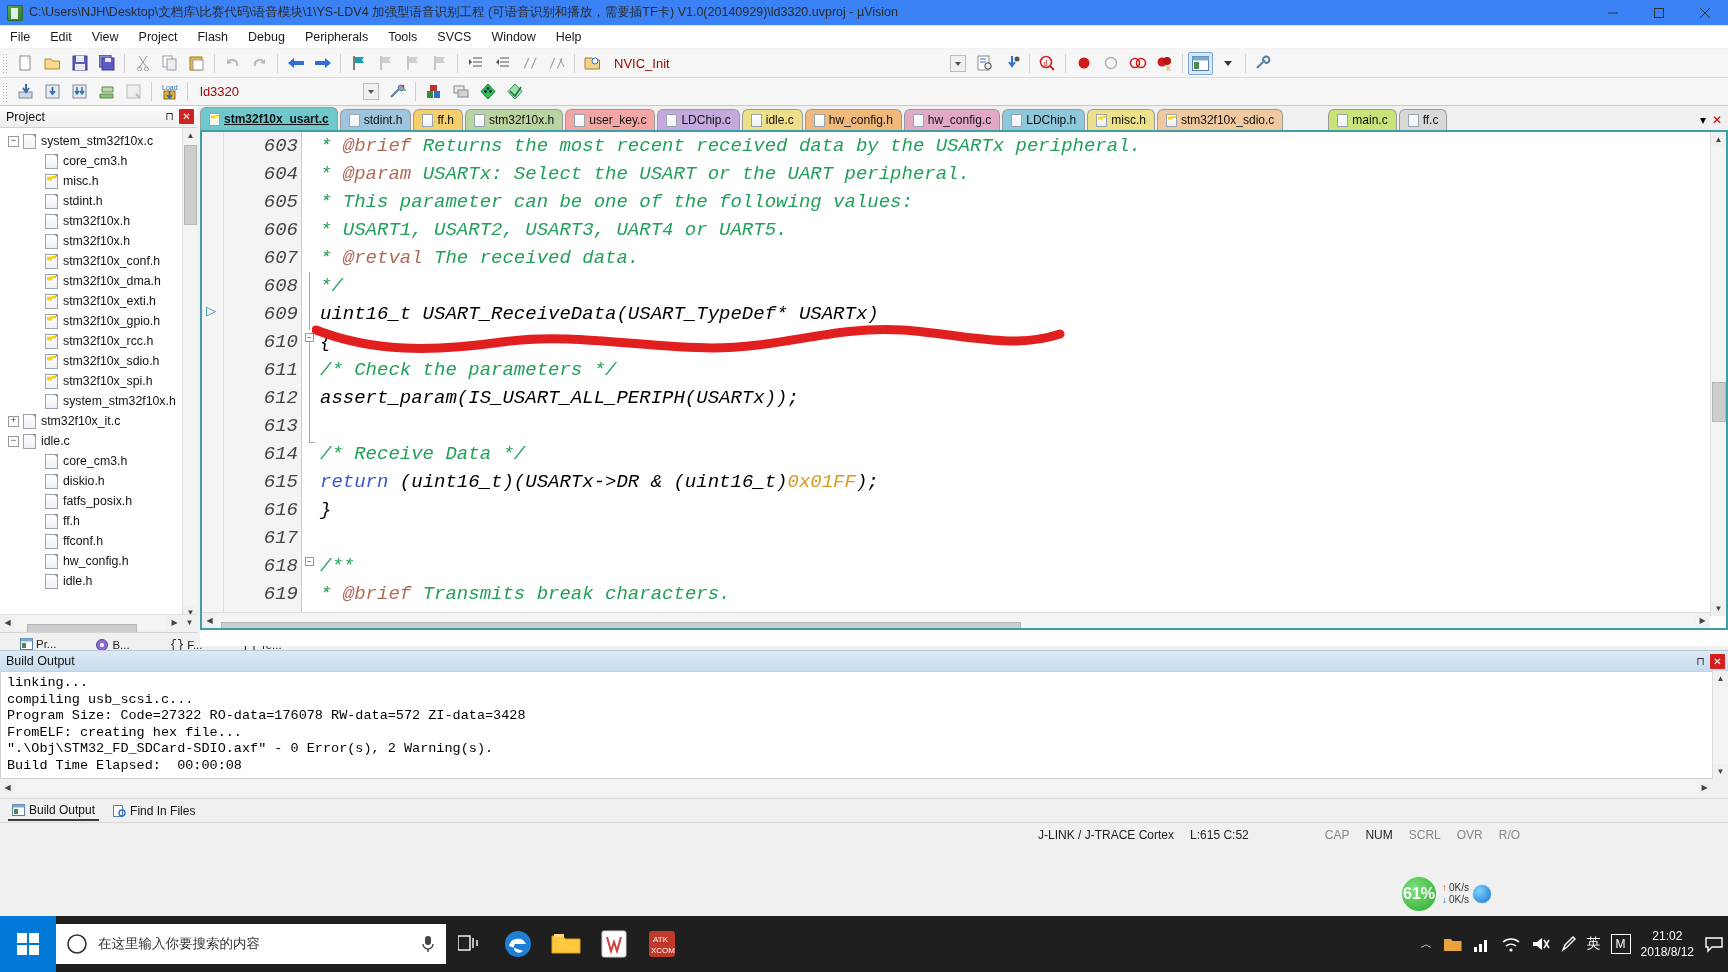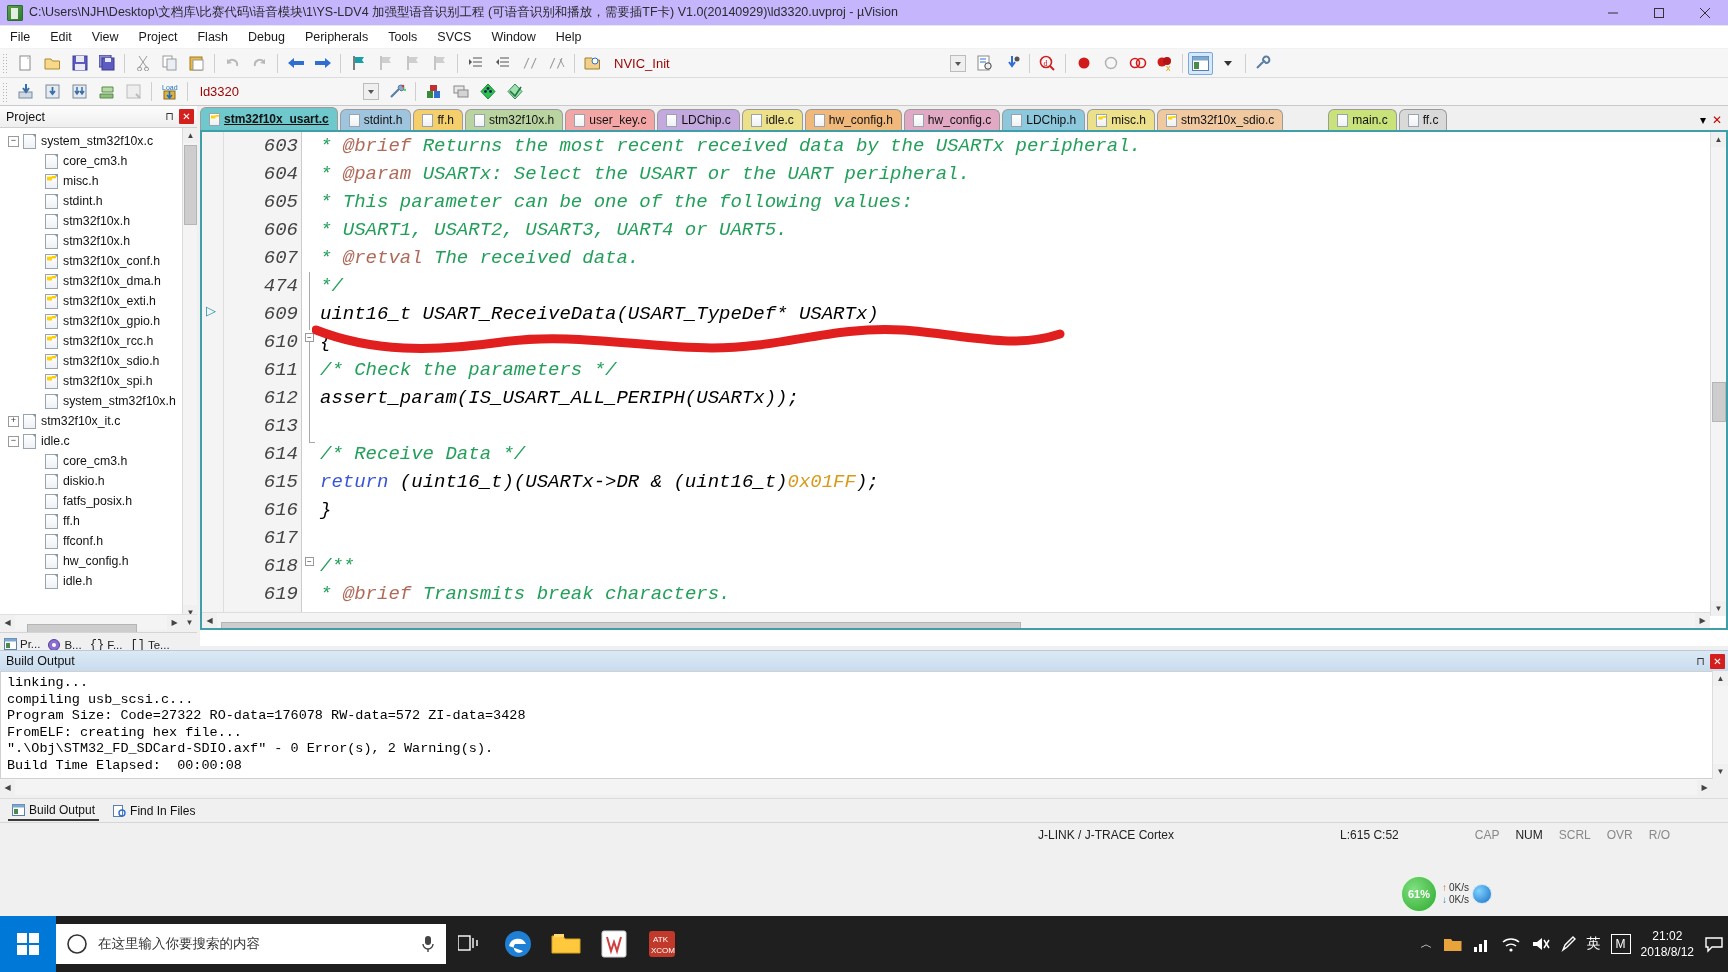--- a/index.html
+++ b/index.html
@@ -8,21 +8,21 @@
     width: 1728px; height: 972px;
     overflow: hidden;
     font-family: "Liberation Sans", sans-serif;
     background: #ffffff;
   }
   #app { position: relative; width: 1728px; height: 972px; background: #f0f0f0; }
 
   
   .titlebar {
     position: absolute; left:0; top:0; width:1728px; height:26px;
-    background:#c4b5fd; display:flex; align-items:center;
+    background:#3b82f6; display:flex; align-items:center;
     border-bottom:1px solid #e8e8e8;
   }
   .tb-ico {
     width:16px; height:16px; margin-left:7px; margin-right:6px;
     background:linear-gradient(135deg,#5aa14a,#2e7d32);
     border:1px solid #2b6b2b; border-radius:1px; position:relative;
   }
   .tb-ico:after{
     content:""; position:absolute; left:3px; top:2px; width:7px; height:11px;
     background:#ffffff; opacity:.85;
@@ -90,21 +90,21 @@
   .scroll-v { position:absolute; right:0; top:22px; width:15px; height:492px;
               background:#f4f4f4; border-left:1px solid #dcdcdc; }
   .sb-thumb { position:absolute; left:1px; width:13px; background:#cdcdcd; border:1px solid #b5b5b5;}
   .sb-arrow { width:15px;height:15px; background:#f0f0f0; display:flex;align-items:center;
               justify-content:center; font-size:8px; color:#444;}
   .scroll-h { position:absolute; left:0; top:600px; width:197px; height:16px;
               background:#f4f4f4; display:flex; align-items:center; border-top:1px solid #e0e0e0;}
   .proj-tabs { position:absolute; left:0; top:622px; width:197px; height:24px;
                display:flex; align-items:center; background:#f0f0f0; font-size:11.5px;
                border-top:1px solid #d4d4d4;}
-  .ptab { display:flex;align-items:center; gap:3px; padding:2px 4px; color:#222;}
+  .ptab { display:flex;align-items:center; gap:3px; padding:2px 20px; color:#222;}
   .ptab.sel { border-bottom:2px solid #333; }
 
   
   .editor-wrap { position:absolute; left:200px; top:106px; width:1528px; height:540px;
                  background:#ffffff; }
   .tabstrip { position:absolute; left:0; top:0; width:1528px; height:24px;
               background:#f0f0f0; display:flex; align-items:flex-end; }
   .etab { height:21px; display:flex; align-items:center; gap:4px; padding:0 8px;
           border:1px solid #9b9b9b; border-bottom:none; border-radius:6px 6px 0 0;
           font-size:12px; color:#111; margin-right:2px; white-space:nowrap;
@@ -173,21 +173,21 @@
   .statusbar { position:absolute; left:0; top:822px; width:1728px; height:24px;
                background:#f0f0f0; border-top:1px solid #d6d6d6; display:flex;
                align-items:center; font-size:12px; color:#222; }
   .sb-cell { padding:0 8px; }
 
   
   .perf { position:absolute; left:1400px; top:875px; display:flex; align-items:center; }
   .perf-circle { width:38px;height:38px;border-radius:50%;
                  background:radial-gradient(circle at 12px 12px,#7ee07e,#2fa82f);
                  border:2px solid #e8f7e8; display:flex;align-items:center;justify-content:center;
-                 color:#ffffff; font-size:11px; font-weight:bold; }
+                 color:#ffffff; font-size:16px; font-weight:bold; }
   .perf-rates { margin-left:4px; font-size:10px; color:#333; line-height:12px;}
   .perf-rate { display:flex; align-items:center; gap:2px;}
   .perf-ball { width:20px;height:20px;border-radius:50%;
                background:radial-gradient(circle at 6px 6px,#7fd2ff,#1a6fc4);
                margin-left:3px; border:1px solid #cfe8ff;}
 
   
   .taskbar { position:absolute; left:0; top:916px; width:1728px; height:56px;
              background:#1f1f1f; display:flex; align-items:center; }
   .start { width:56px;height:56px; background:#0078d7; display:flex;
@@ -797,21 +797,21 @@
           <div class="lnum" style="top: 0px;">603</div>
           <div class="ctext" style="top: 0px;"><span class="cm">  * </span><span class="tag">@brief</span><span class="cm">  Returns the most recent received data by the USARTx peripheral.</span></div>
           <div class="lnum" style="top: 28px;">604</div>
           <div class="ctext" style="top: 28px;"><span class="cm">  * </span><span class="tag">@param</span><span class="cm">  USARTx: Select the USART or the UART peripheral.</span></div>
           <div class="lnum" style="top: 56px;">605</div>
           <div class="ctext" style="top: 56px;"><span class="cm">  *   This parameter can be one of the following values:</span></div>
           <div class="lnum" style="top: 84px;">606</div>
           <div class="ctext" style="top: 84px;"><span class="cm">  *   USART1, USART2, USART3, UART4 or UART5.</span></div>
           <div class="lnum" style="top: 112px;">607</div>
           <div class="ctext" style="top: 112px;"><span class="cm">  * </span><span class="tag">@retval</span><span class="cm"> The received data.</span></div>
-          <div class="lnum" style="top: 140px;">474</div>
+          <div class="lnum" style="top: 140px;">608</div>
           <div class="ctext" style="top: 140px;"><span class="cm">  */</span></div>
           <div class="lnum" style="top: 168px;">609</div>
           <div class="ctext" style="top: 168px;"><span>uint16_t USART_ReceiveData(USART_TypeDef* USARTx)</span></div>
           <div class="lnum" style="top: 196px;">610</div>
           <div class="ctext" style="top: 196px;"><span>{</span></div>
           <div class="lnum" style="top: 224px;">611</div>
           <div class="ctext" style="top: 224px;"><span class="cm">  /* Check the parameters */</span></div>
           <div class="lnum" style="top: 252px;">612</div>
           <div class="ctext" style="top: 252px;"><span>  assert_param(IS_USART_ALL_PERIPH(USARTx));</span></div>
           <div class="lnum" style="top: 280px;">613</div>
@@ -903,21 +903,21 @@
           <rect x="0.5" y="0.5" width="9" height="11" fill="#fff" stroke="#5a7fa8"></rect>
           <circle cx="9" cy="8" r="3" fill="none" stroke="#2f6fd0" stroke-width="1.4"></circle>
         </svg>
       <span>Find In Files</span>
     </div>
   </div>
 
   <div class="statusbar">
     <div class="sb-cell" style="width:1030px;"></div>
     <div class="sb-cell">J-LINK / J-TRACE Cortex</div>
-    <div class="sb-cell" style="margin-left:150px;">L:615 C:52</div>
+    <div class="sb-cell" style="">L:615 C:52</div>
     <div class="sb-cell" style="margin-left:60px;color:#888;">CAP</div>
     <div class="sb-cell" style="color:#222;">NUM</div>
     <div class="sb-cell" style="color:#888;">SCRL</div>
     <div class="sb-cell" style="color:#888;">OVR</div>
     <div class="sb-cell" style="color:#888;">R/O</div>
   </div>
 
   <div class="perf">
     <div class="perf-circle">61%</div>
     <div class="perf-rates">

